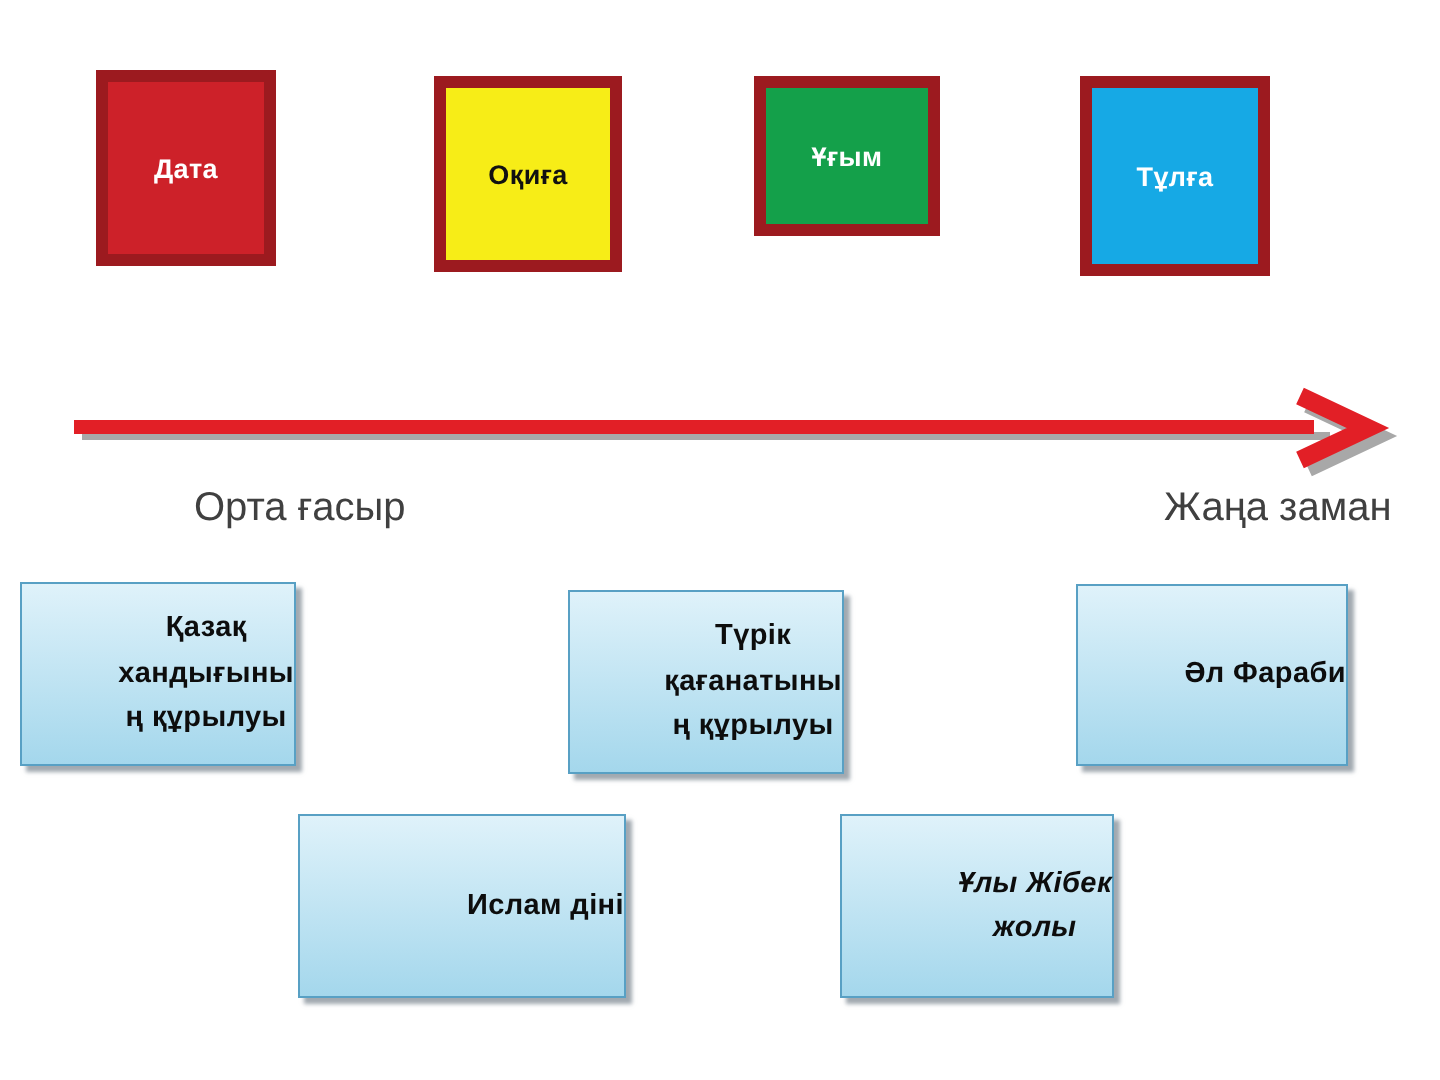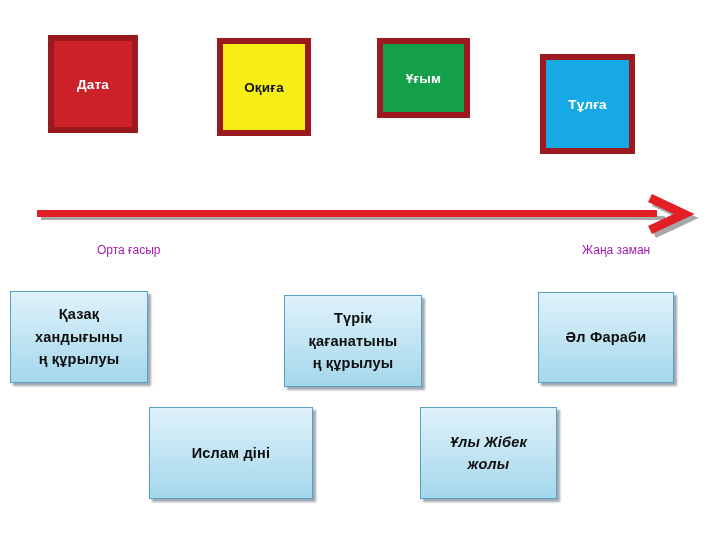--- a/index.html
+++ b/index.html
@@ -20,33 +20,33 @@
   .legend-box.b3{left:540px;top:38px;width:95px;height:100px;}
 
   
   .timeline-svg{position:absolute;left:30px;top:190px;width:670px;height:55px;}
   .tl-bar{fill:var(--tl-red);}
   .tl-bar-shadow{fill:var(--tl-shadow);}
   .tl-chevron{stroke:var(--tl-red);stroke-width:9;fill:none;}
   .tl-chevron-shadow{stroke:var(--tl-shadow);stroke-width:9;fill:none;}
 
   .era-label{
-    position:absolute;font-size:12px;color:#a21caf;white-space:nowrap;
+    position:absolute;font-size:20px;color:#404040;white-space:nowrap;
   }
   .era-left{left:97px;top:243px;}
   .era-right{left:582px;top:243px;}
 
   
   .topic-box{
     position:absolute;box-sizing:border-box;
     width:138px;height:92px;
     border:1.5px solid var(--tb-border);
     background:linear-gradient(to bottom,var(--tb-top),var(--tb-bottom));
     box-shadow:3px 3px 2px rgba(130,140,150,.75);
-    display:flex;align-items:center;justify-content:center;text-align:center;
+    display:flex;align-items:center;justify-content:flex-end;text-align:center;
     font-size:14.5px;font-weight:bold;color:#0d0d0d;line-height:1.55;
     white-space:pre-line;letter-spacing:.2px;
   }
   .topic-box.t0{left:10px;top:291px;}
   .topic-box.t1{left:284px;top:295px;}
   .topic-box.t2{left:538px;top:292px;width:136px;height:91px;}
   .topic-box.t3{left:149px;top:407px;width:164px;height:92px;}
   .topic-box.t4{left:420px;top:407px;width:137px;height:92px;font-style:italic;}
 </style>
 </head>
@@ -56,21 +56,21 @@
 
   <div class="legend-box b0" style="background: rgb(205, 33, 41); border-color: rgb(156, 26, 31); color: rgb(255, 255, 255);">
     <span>Дата</span>
   </div>
   <div class="legend-box b1" style="background: rgb(247, 237, 23); border-color: rgb(156, 26, 31); color: rgb(17, 17, 17);">
     <span>Оқиға</span>
   </div>
   <div class="legend-box b2" style="background: rgb(20, 160, 74); border-color: rgb(156, 26, 31); color: rgb(255, 255, 255);">
     <span>Ұғым</span>
   </div>
-  <div class="legend-box b3" style="background: rgb(22, 169, 229); border-color: rgb(156, 26, 31); color: rgb(255, 255, 255); margin-top: 16px;">
+  <div class="legend-box b3" style="background: rgb(22, 169, 229); border-color: rgb(156, 26, 31); color: rgb(255, 255, 255);">
     <span>Тұлға</span>
   </div>
 
   <svg class="timeline-svg" viewBox="0 0 670 55" aria-hidden="true">
     <rect class="tl-bar-shadow" x="11" y="26" width="624" height="4"></rect>
     <polyline class="tl-chevron-shadow" points="624,12 658,28 624,44"></polyline>
     <rect class="tl-bar" x="7" y="20" width="620" height="7"></rect>
     <polyline class="tl-chevron" points="620,8 654,24 620,40"></polyline>
   </svg>
 

